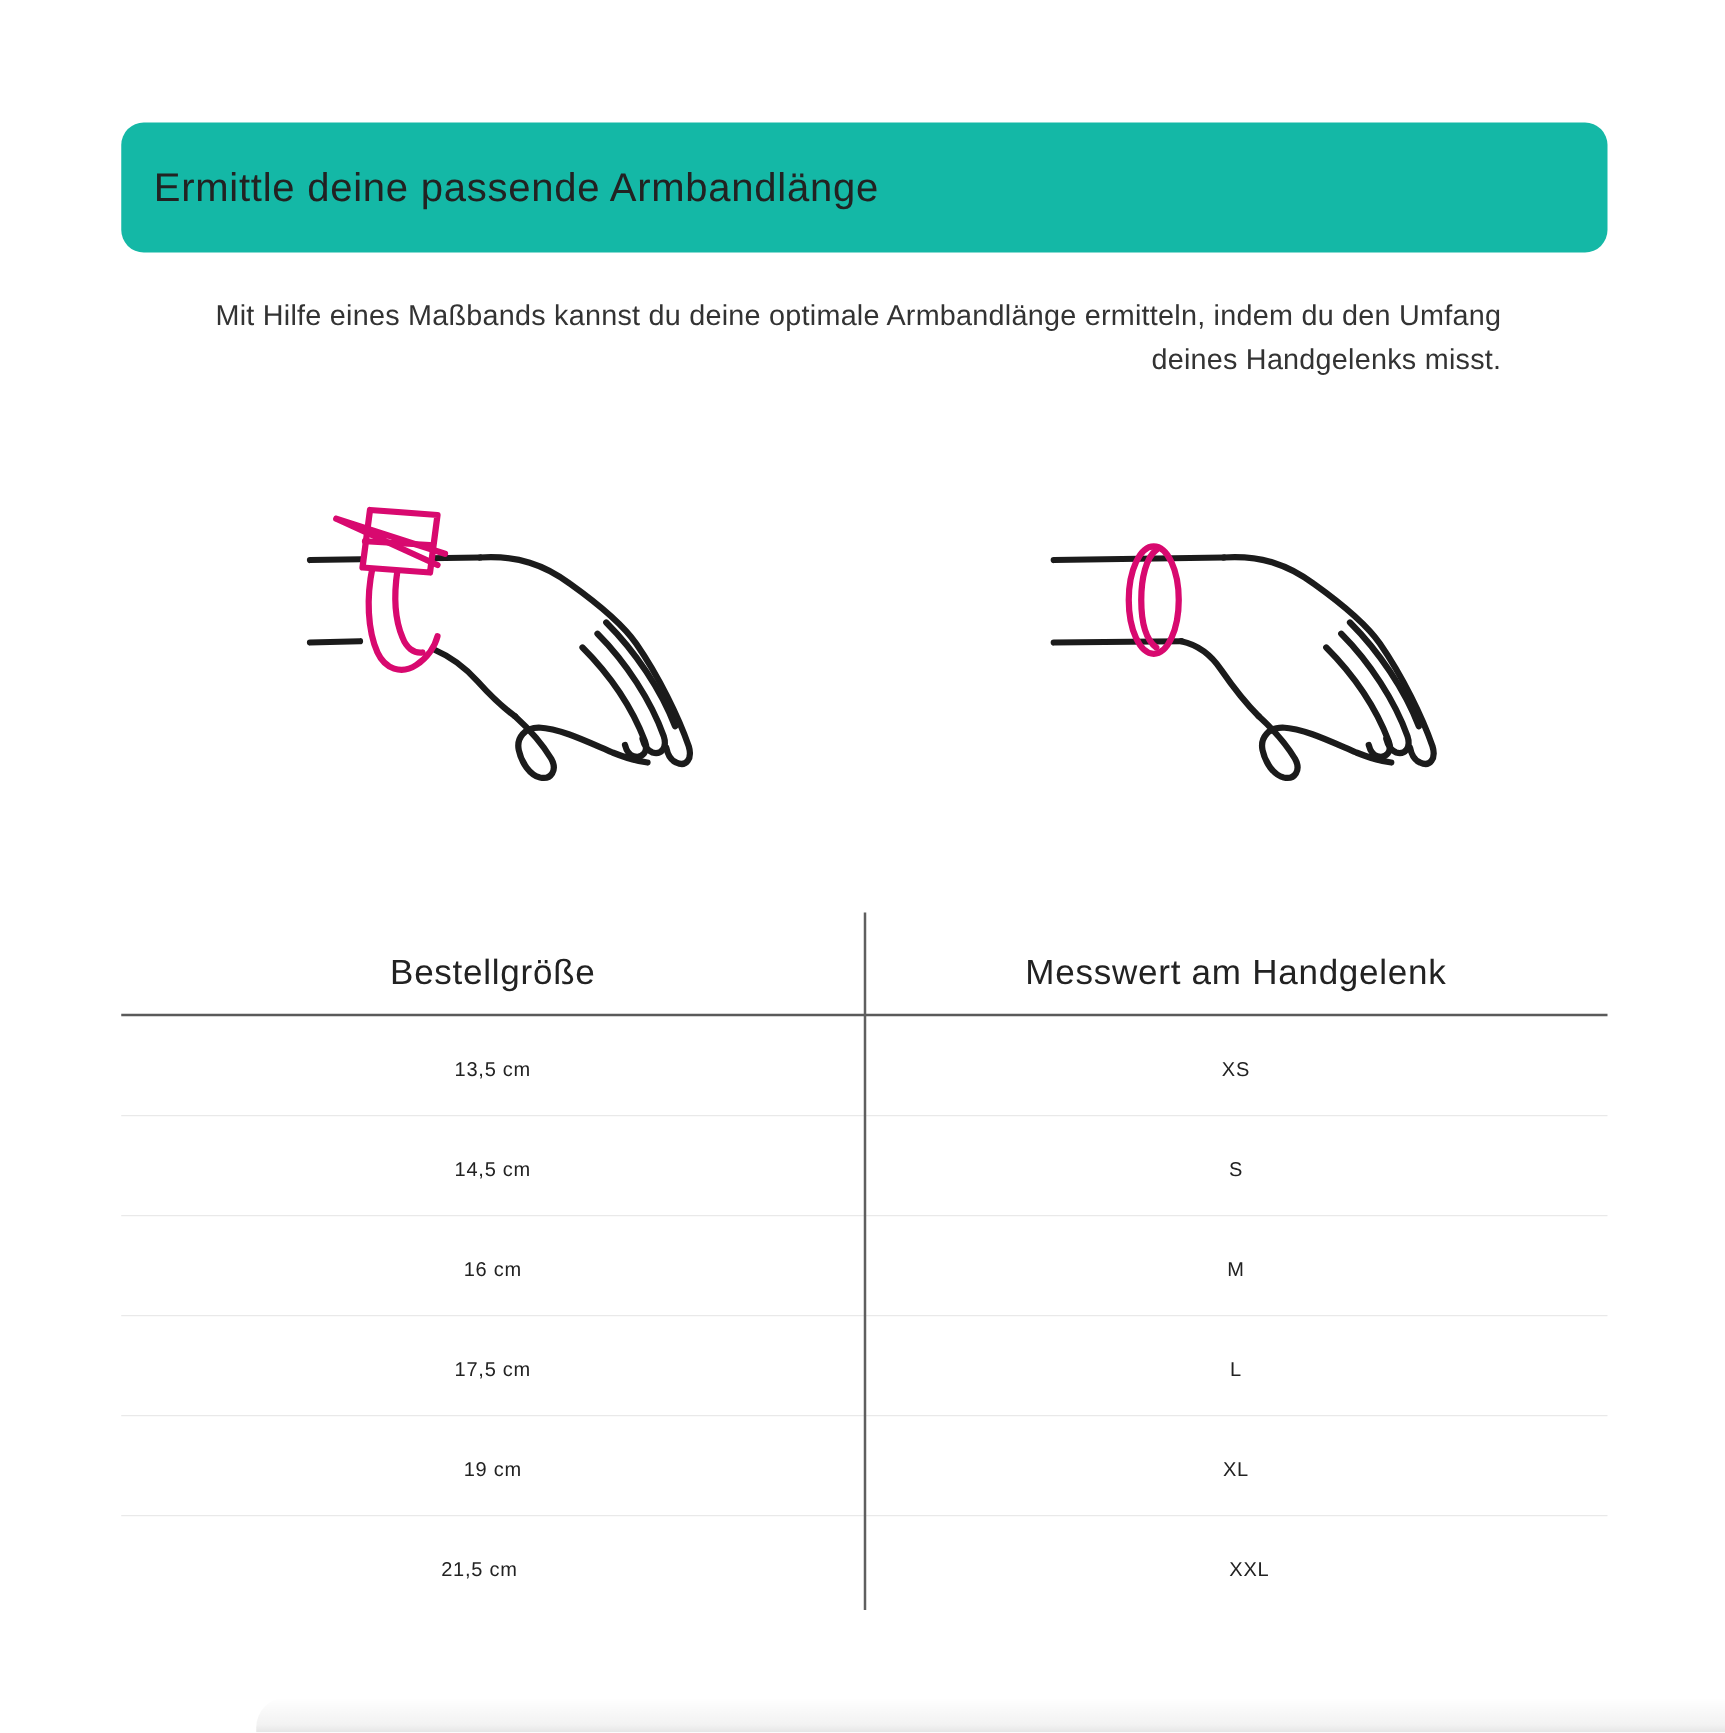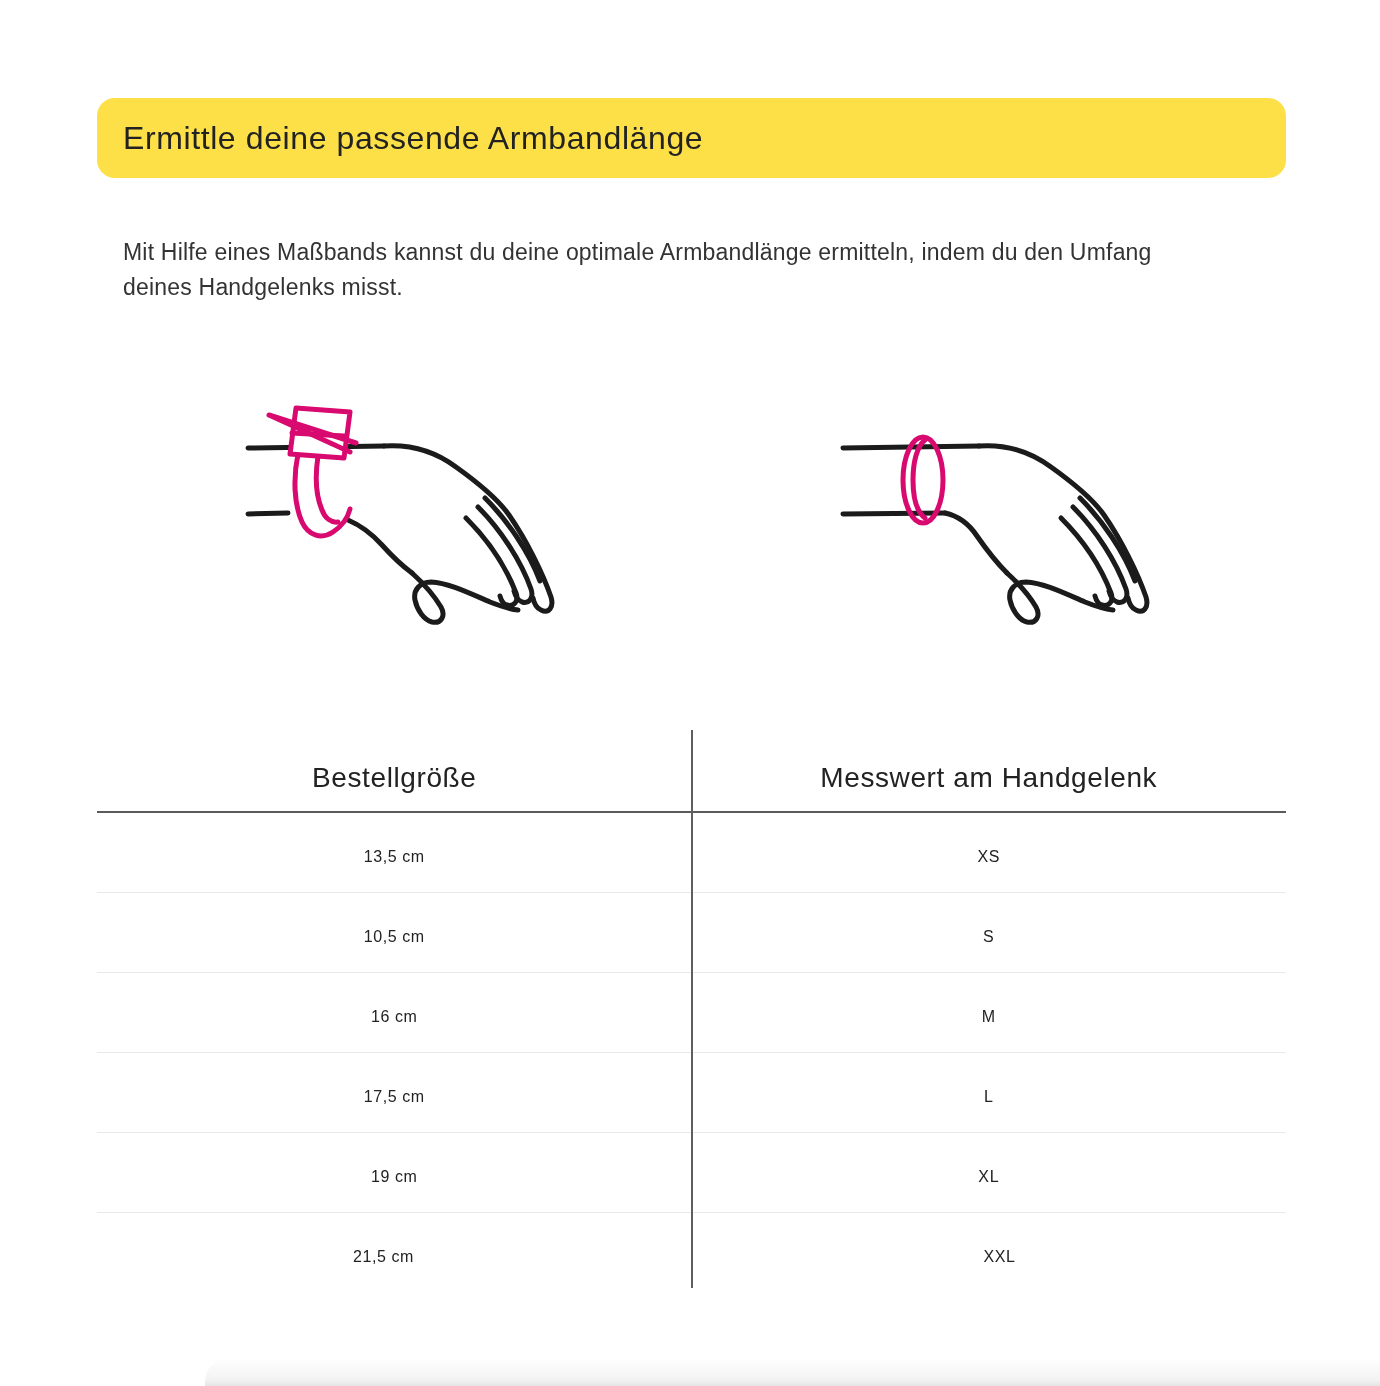--- a/index.html
+++ b/index.html
@@ -1,26 +1,26 @@
 <!DOCTYPE html>
 <html><head>
 <meta charset="utf-8">
 <style>
   html,body{margin:0;padding:0;background:#ffffff;}
   body{font-family:"Liberation Sans","DejaVu Sans",sans-serif;color:#222;}
   .canvas{position:relative;width:1380px;height:1386px;background:#ffffff;overflow:hidden;}
 
   
-  .banner{position:absolute;left:97px;top:98px;width:1189px;height:80px;
-    background:#fde047;border-radius:18px;display:flex;align-items:center;box-sizing:border-box;padding-left:26px;}
+  .banner{position:absolute;left:97px;top:98px;width:1189px;height:104px;
+    background:#14b8a6;border-radius:18px;display:flex;align-items:center;box-sizing:border-box;padding-left:26px;}
   .banner h1{margin:0;font-size:32px;font-weight:400;letter-spacing:0.6px;color:#222;}
 
   
   .intro{position:absolute;left:123px;top:212px;width:1078px;
-    font-size:23px;line-height:35px;letter-spacing:0.2px;color:#333;}
+    font-size:23px;line-height:35px;letter-spacing:0.2px;color:#333;text-align:right;}
 
   
   .illu{position:absolute;width:370px;height:260px;}
   .illu.one{left:238px;top:396px;}
   .illu.two{left:833px;top:396px;}
   .hand path{fill:none;stroke:#1b1b1b;stroke-width:5;stroke-linecap:round;stroke-linejoin:round;}
   .pk{fill:none;stroke:#d8096f;stroke-width:5;stroke-linecap:round;stroke-linejoin:round;}
   .pk-fill{fill:#ffffff;stroke:none;}
   .pk-rect{fill:#ffffff;stroke:#d8096f;stroke-width:5;stroke-linejoin:round;}
 
@@ -95,21 +95,21 @@
     <div class="trow thead-row">
       <div class="cell">Bestellgröße</div>
       <div class="cell">Messwert am Handgelenk</div>
     </div>
 
     <div class="trow tbody-row">
       <div class="cell">13,5 cm</div>
       <div class="cell">XS</div>
     </div>
     <div class="trow tbody-row">
-      <div class="cell">10,5 cm</div>
+      <div class="cell">14,5 cm</div>
       <div class="cell">S</div>
     </div>
     <div class="trow tbody-row">
       <div class="cell">16 cm</div>
       <div class="cell">M</div>
     </div>
     <div class="trow tbody-row">
       <div class="cell">17,5 cm</div>
       <div class="cell">L</div>
     </div>

